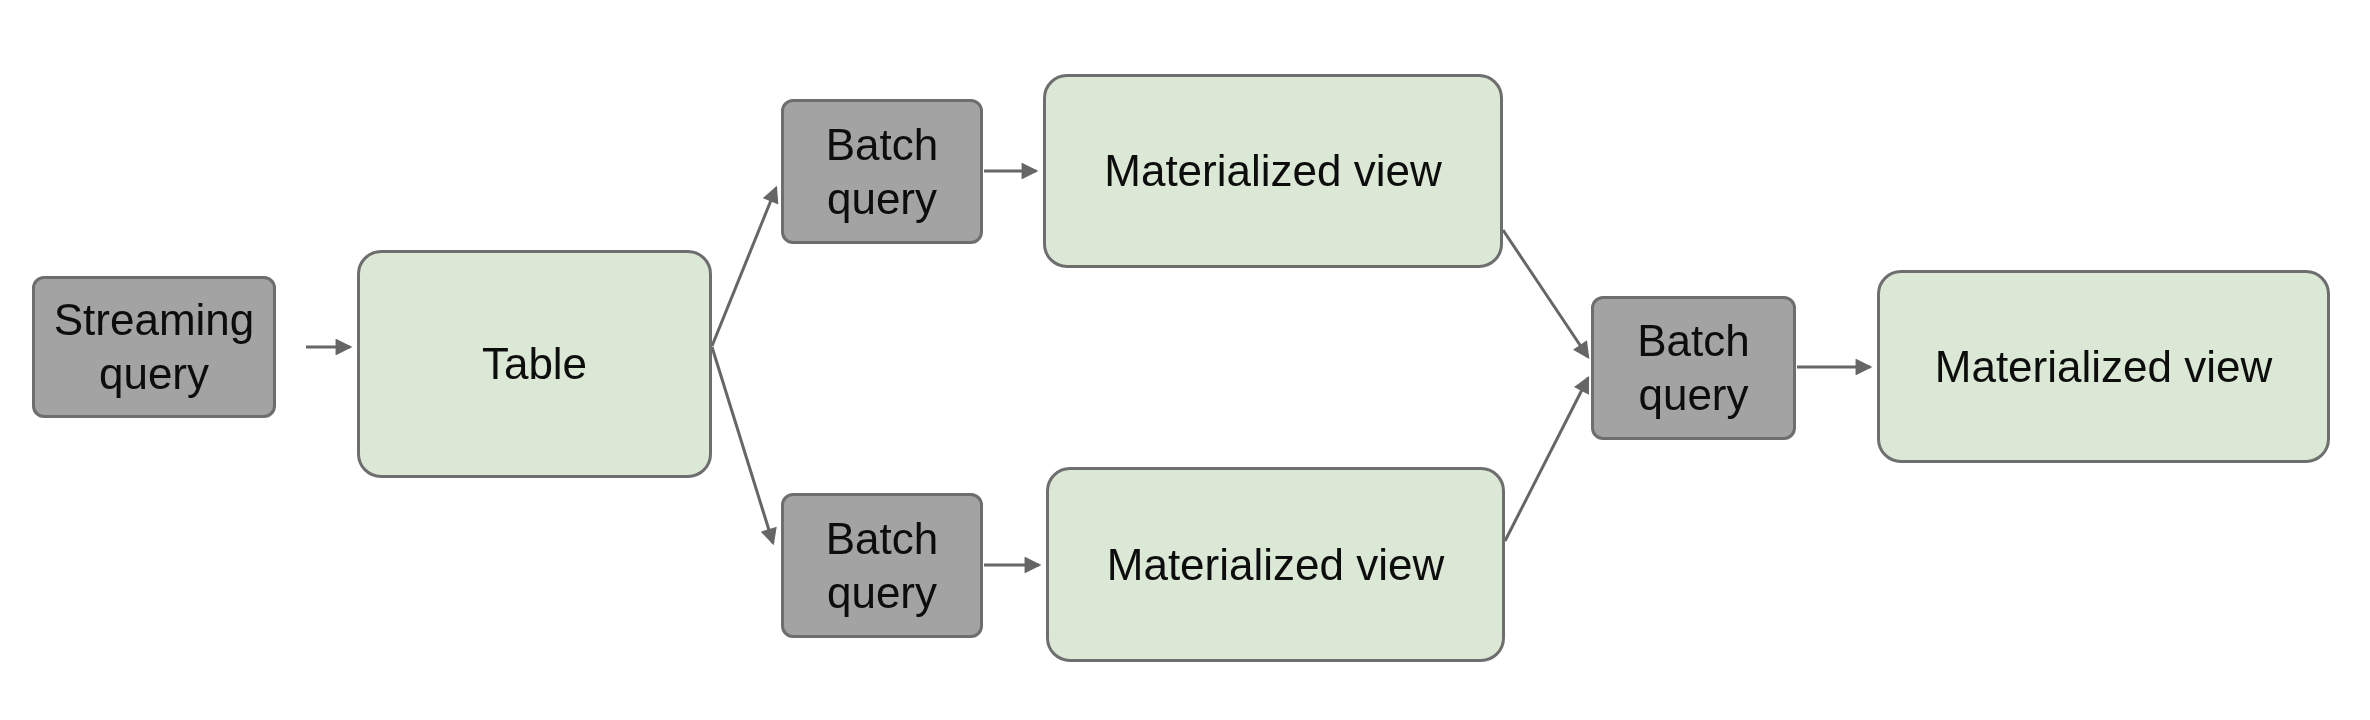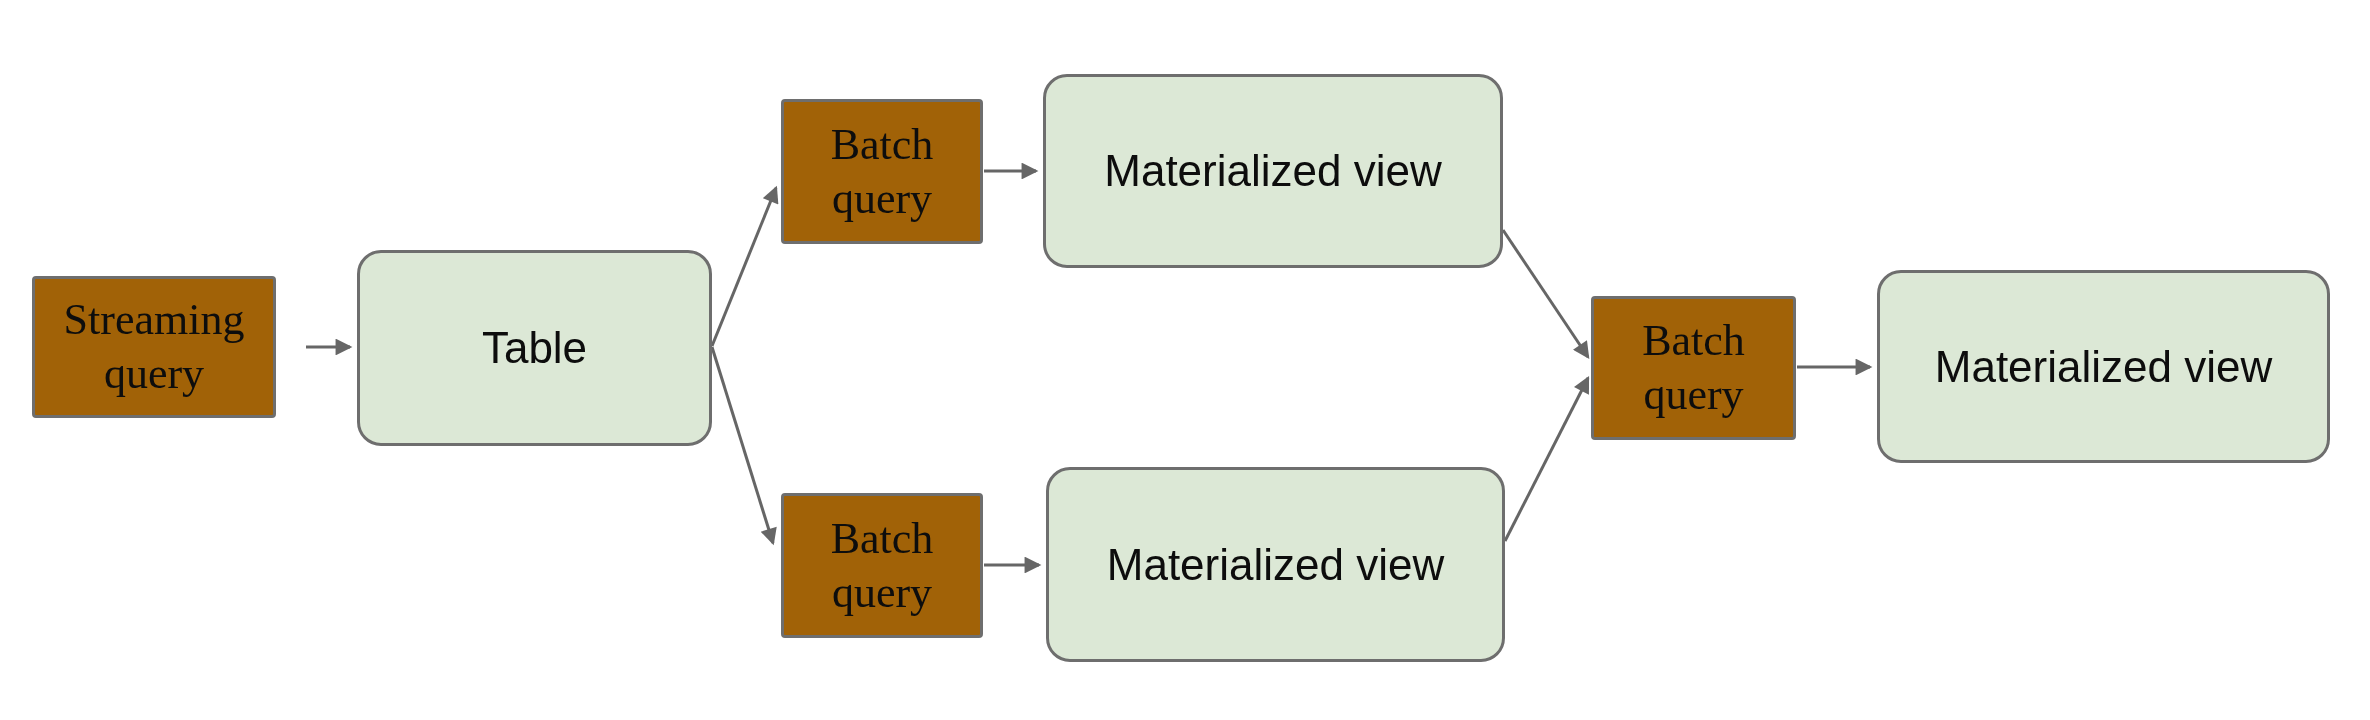--- a/index.html
+++ b/index.html
@@ -29,31 +29,30 @@
     justify-content: center;
     text-align: center;
     box-sizing: border-box;
     border: 3px solid #6e6e6e;
     color: #0d0d0d;
     font-size: 44px;
     line-height: 1.22;
     padding: 4px 10px;
   }
   .node-query {
-    background: #a16207;
-    border-radius: 4px;
-    font-family: Liberation Serif, serif;
+    background: #a3a3a3;
+    border-radius: 12px;
   }
   .node-dataset {
     background: #dce8d6;
     border-radius: 24px;
   }
   
   #n-streaming-query     { left: 32px;   top: 276px; width: 244px; height: 142px; }
-  #n-table               { left: 357px;  top: 250px; width: 355px; height: 196px; }
+  #n-table               { left: 357px;  top: 250px; width: 355px; height: 228px; }
   #n-batch-query-top     { left: 781px;  top: 99px;  width: 202px; height: 145px; }
   #n-mv-top              { left: 1043px; top: 74px;  width: 460px; height: 194px; }
   #n-batch-query-bottom  { left: 781px;  top: 493px; width: 202px; height: 145px; }
   #n-mv-bottom           { left: 1046px; top: 467px; width: 459px; height: 195px; }
   #n-batch-query-right   { left: 1591px; top: 296px; width: 205px; height: 144px; }
   #n-mv-right            { left: 1877px; top: 270px; width: 453px; height: 193px; }
 </style>
 </head>
 <body>
 

